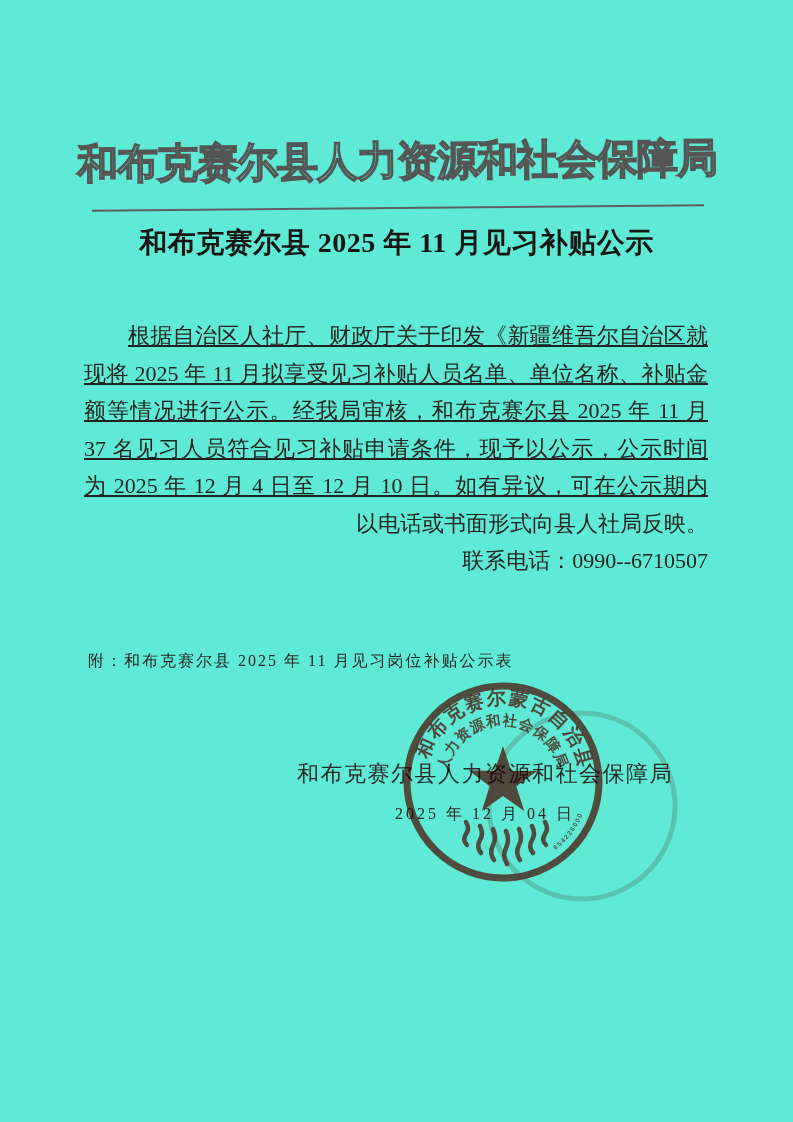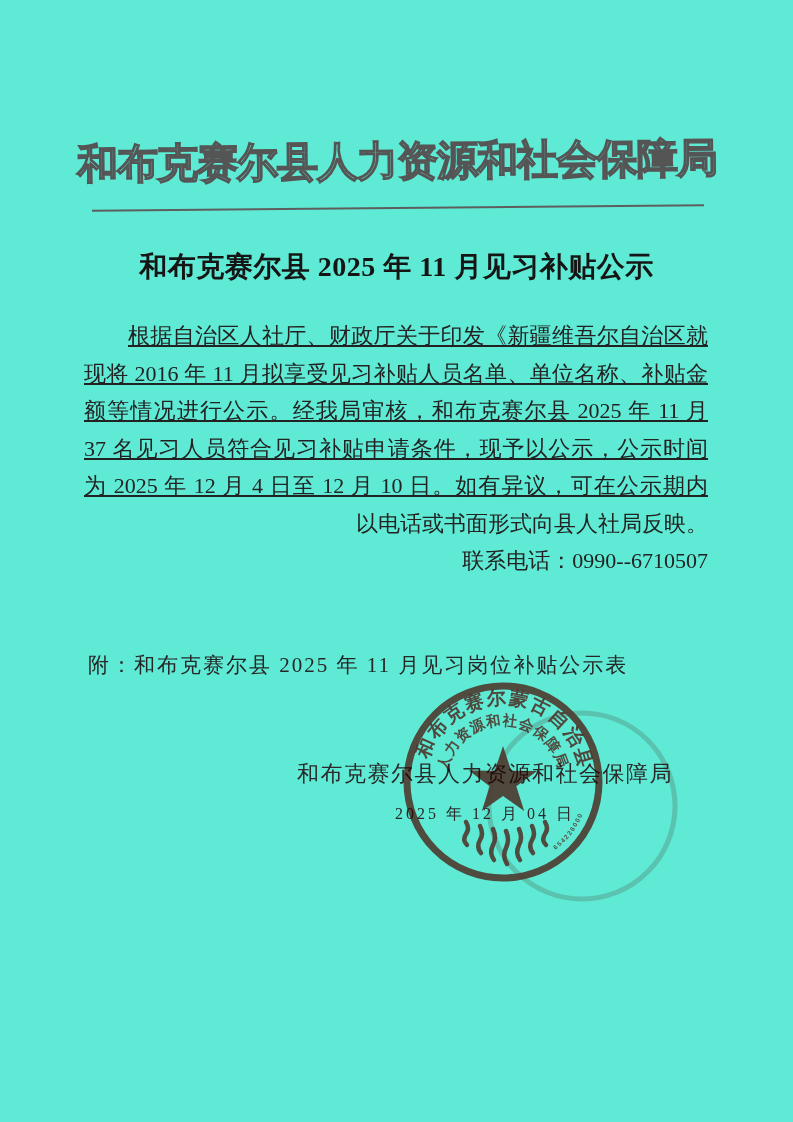--- a/index.html
+++ b/index.html
@@ -8,30 +8,30 @@
   .page{position:absolute;inset:0;background:#5eead4;overflow:hidden;}
 
   
   .letterhead{position:absolute;top:134px;left:50%;transform:translateX(-50%) rotate(-0.55deg);
       font-family:"Liberation Sans","DejaVu Sans",sans-serif;font-size:41px;font-weight:700;
       letter-spacing:-1px;white-space:nowrap;color:rgba(110,110,110,0.10);
       -webkit-text-stroke:1.4px #555;}
   .letterhead-line{position:absolute;top:207px;left:92px;width:612px;height:2px;
       background:#5e5e5e;transform:rotate(-0.5deg);}
 
-  .doc-title{position:absolute;top:248px;left:0;width:100%;margin:0;text-align:center;
+  .doc-title{position:absolute;top:224px;left:0;width:100%;margin:0;text-align:center;
       font-size:28px;font-weight:700;letter-spacing:0.5px;color:#151515;}
 
   .body-block{position:absolute;top:317px;left:84px;width:624px;
       font-size:22px;line-height:37.5px;color:#222;}
   .jline{text-align:justify;text-align-last:justify;text-decoration:underline;}
   .ind{text-indent:2em;}
   .pline{text-align:right;}
 
-  .attachment{position:absolute;top:651px;left:88px;font-size:21px;letter-spacing:2px;color:#262626;}
+  .attachment{position:absolute;top:651px;left:88px;font-size:16px;letter-spacing:2px;color:#262626;}
 
   .sig{position:absolute;top:759px;right:120px;text-align:center;color:#2a2a2a;}
   .sig-org{font-size:22px;letter-spacing:1.5px;margin-bottom:15px;}
   .sig-date{font-size:16px;letter-spacing:3px;}
 
   .seal{position:absolute;left:390px;top:676px;width:290px;height:238px;
       mix-blend-mode:multiply;opacity:0.93;}
   .seal text{font-family:"Liberation Sans","DejaVu Sans",sans-serif;font-weight:700;}
 </style>
 </head>
@@ -39,21 +39,21 @@
 
 <div class="page">
 
   <div class="letterhead">和布克赛尔县人力资源和社会保障局</div>
   <div class="letterhead-line"></div>
 
   <h1 class="doc-title">和布克赛尔县 2025 年 11 月见习补贴公示</h1>
 
   <div class="body-block">
     <div class="jline ind">根据自治区人社厅、财政厅关于印发《新疆维吾尔自治区就</div>
-    <div class="jline">现将 2016 年 11 月拟享受见习补贴人员名单、单位名称、补贴金</div>
+    <div class="jline">现将 2025 年 11 月拟享受见习补贴人员名单、单位名称、补贴金</div>
     <div class="jline">额等情况进行公示。经我局审核，和布克赛尔县 2025 年 11 月</div>
     <div class="jline">37 名见习人员符合见习补贴申请条件，现予以公示，公示时间</div>
     <div class="jline">为 2025 年 12 月 4 日至 12 月 10 日。如有异议，可在公示期内</div>
     <div class="pline">以电话或书面形式向县人社局反映。</div>
     <div class="pline ind">联系电话：0990--6710507</div>
   </div>
 
   <div class="attachment">附：和布克赛尔县 2025 年 11 月见习岗位补贴公示表</div>
 
   <div class="sig">

